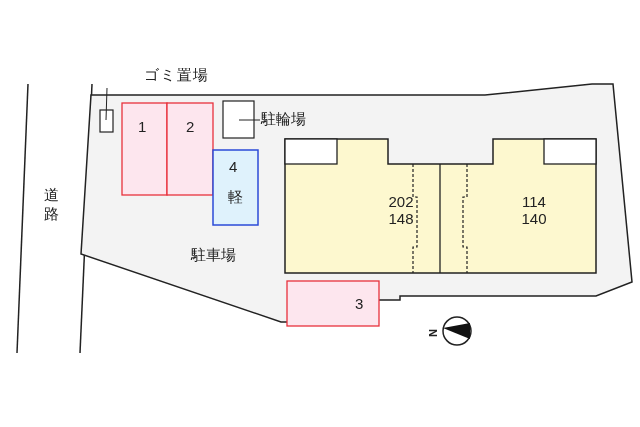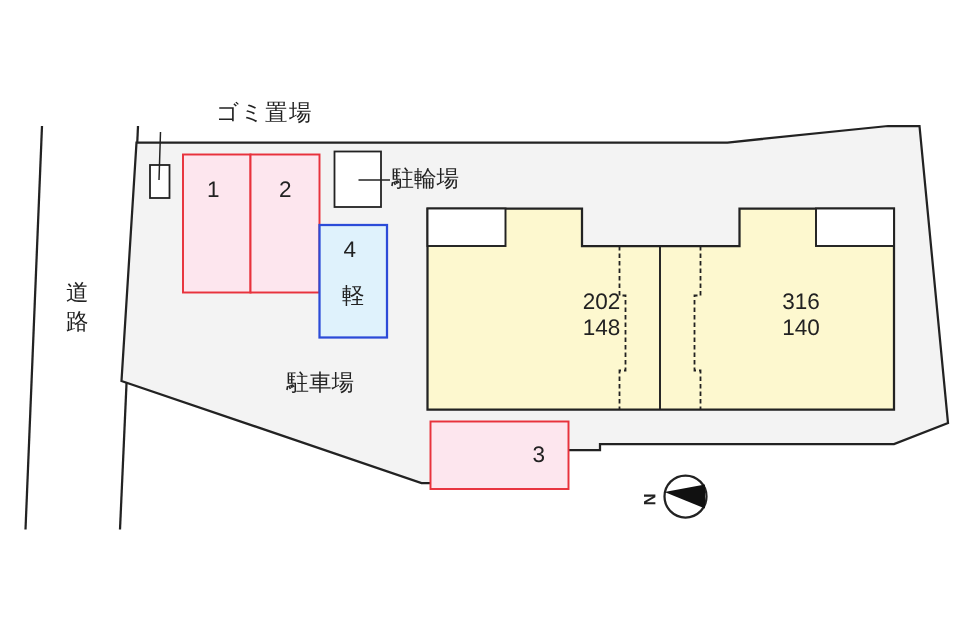--- a/index.html
+++ b/index.html
@@ -57,15 +57,15 @@
 <div class="num" style="left:186px;top:119px;">2</div>
 <div class="num" style="left:355px;top:296px;">3</div>
 <div class="num" style="left:229px;top:159px;">4</div>
 <div class="lbl" style="left:228px;top:190px;">軽</div>
 
 <div class="num" style="left:340px;top:194px;width:36px;margin-left:43px;">
   <div>202</div>
   <div>148</div>
 </div>
 <div class="num" style="left:516px;top:194px;width:36px;">
-  <div>316</div>
+  <div>114</div>
   <div>140</div>
 </div>
 
 </body></html>

